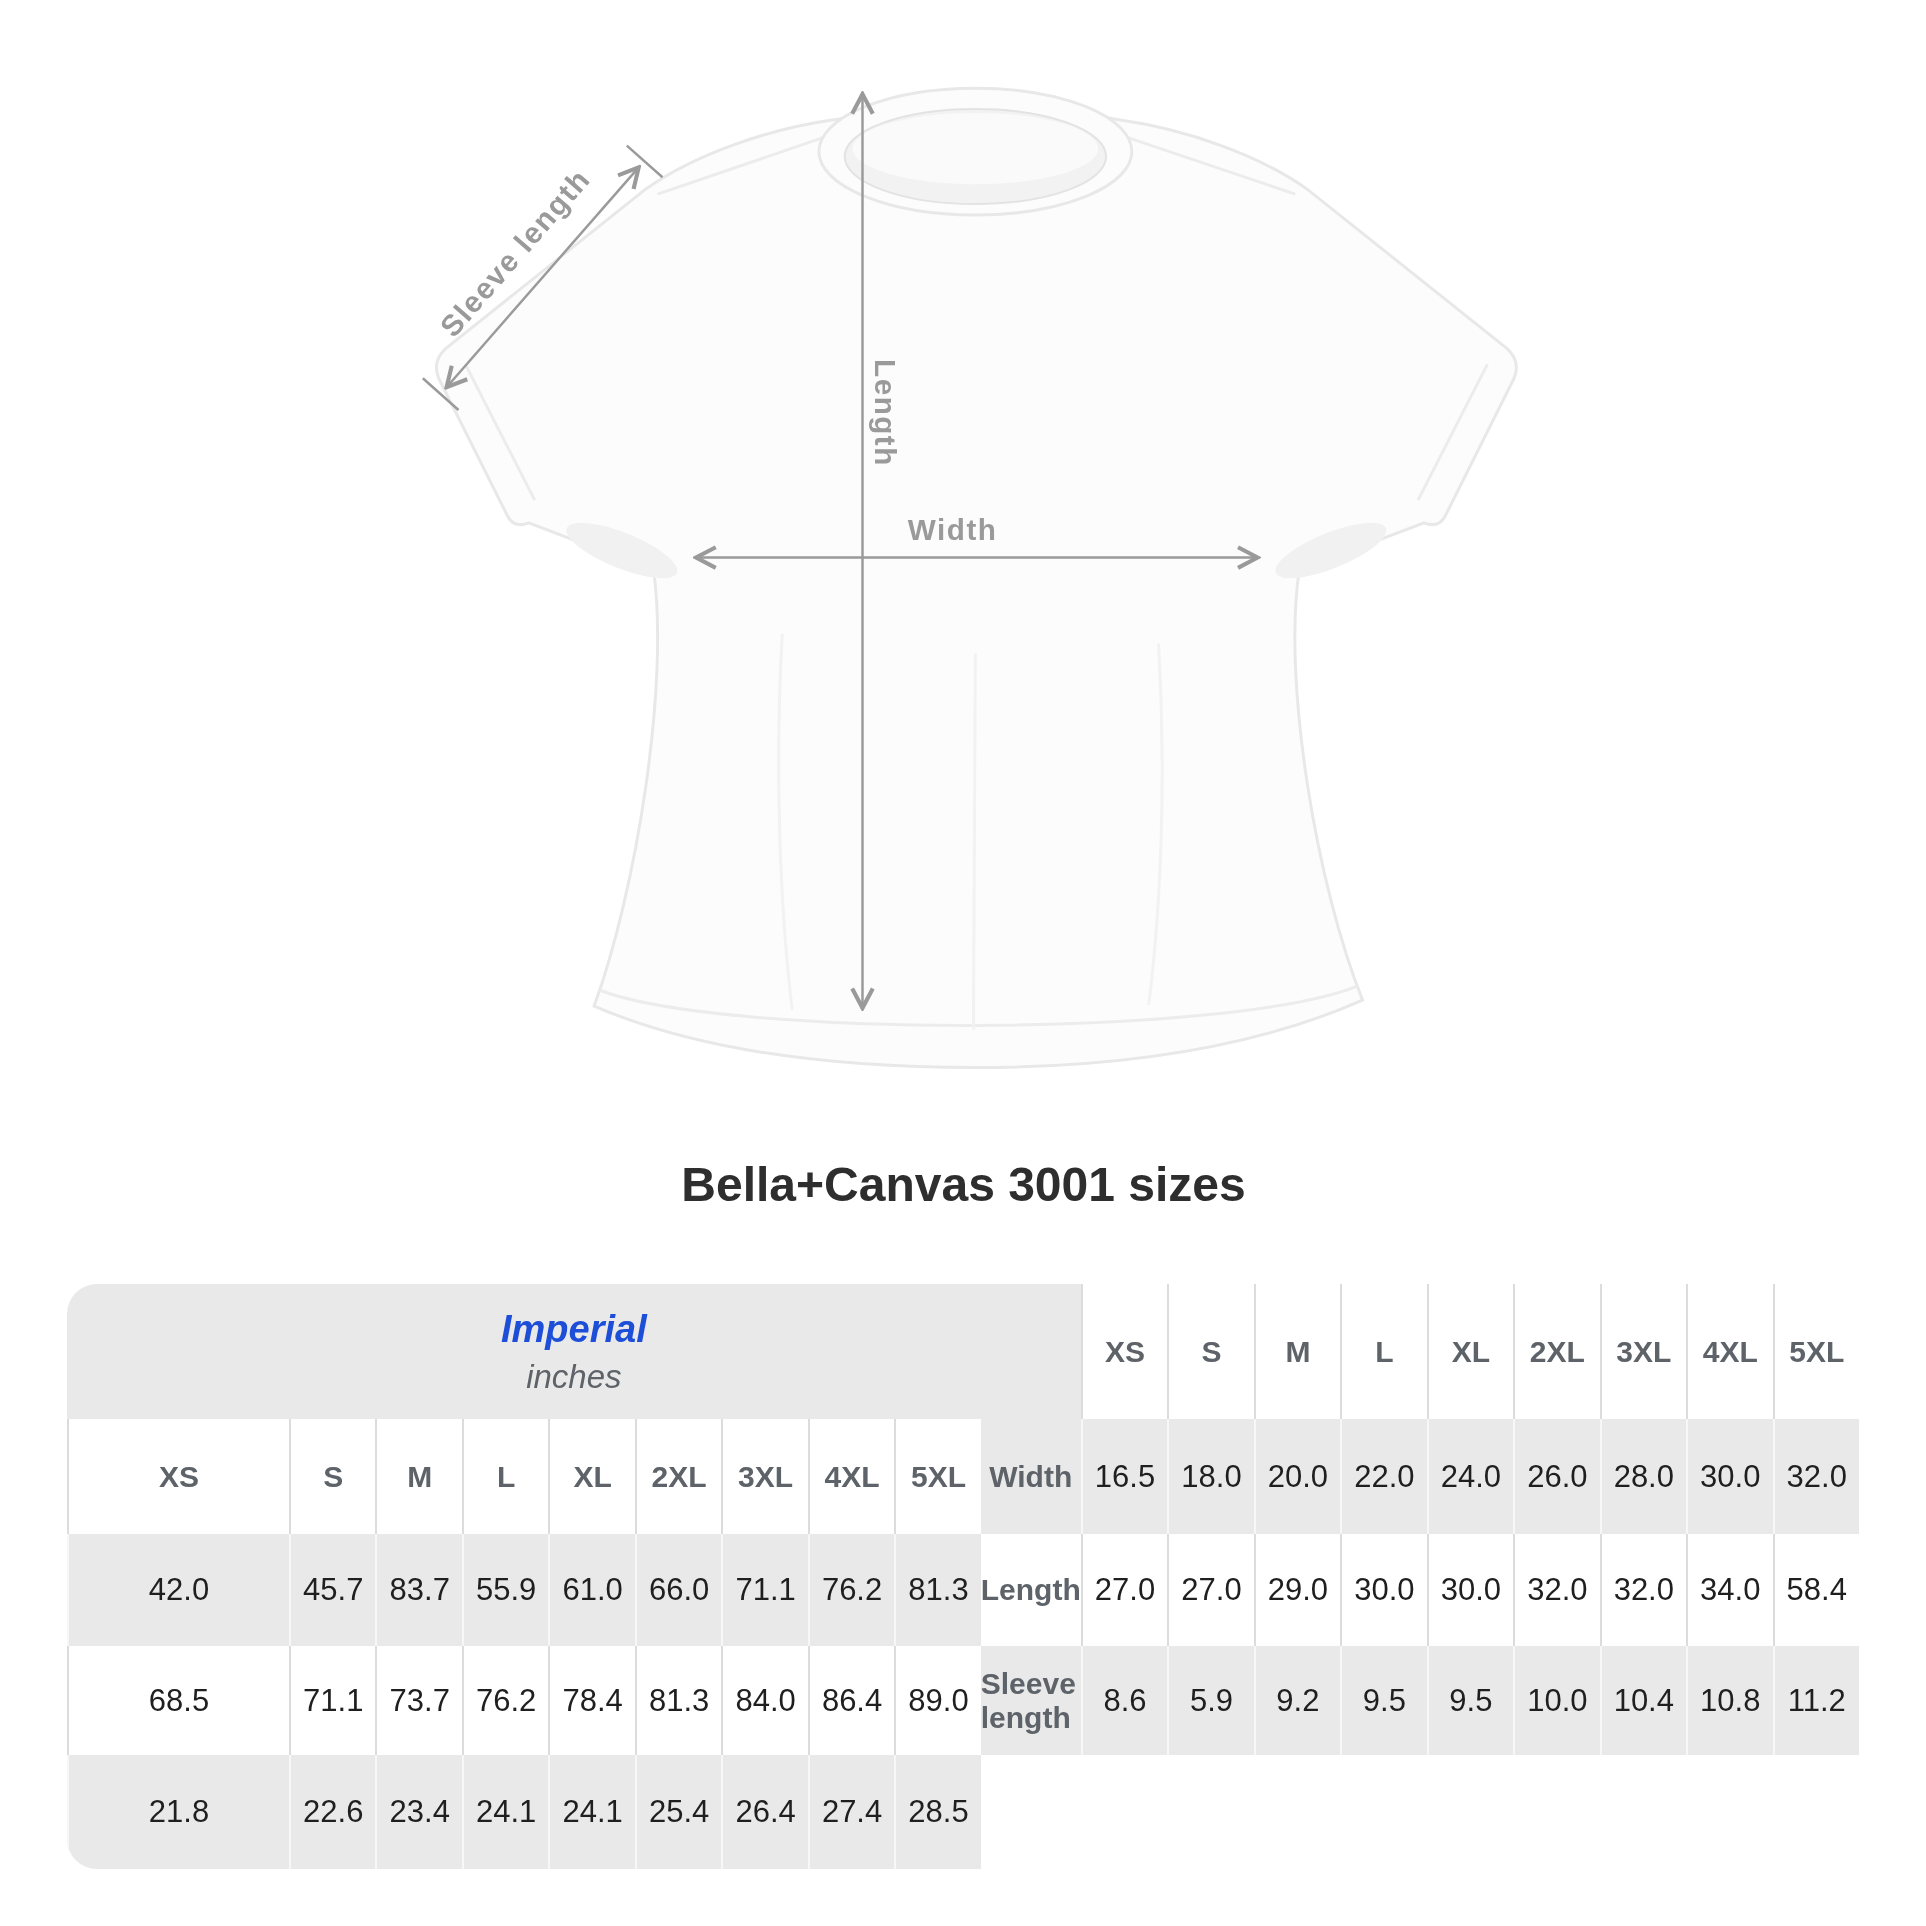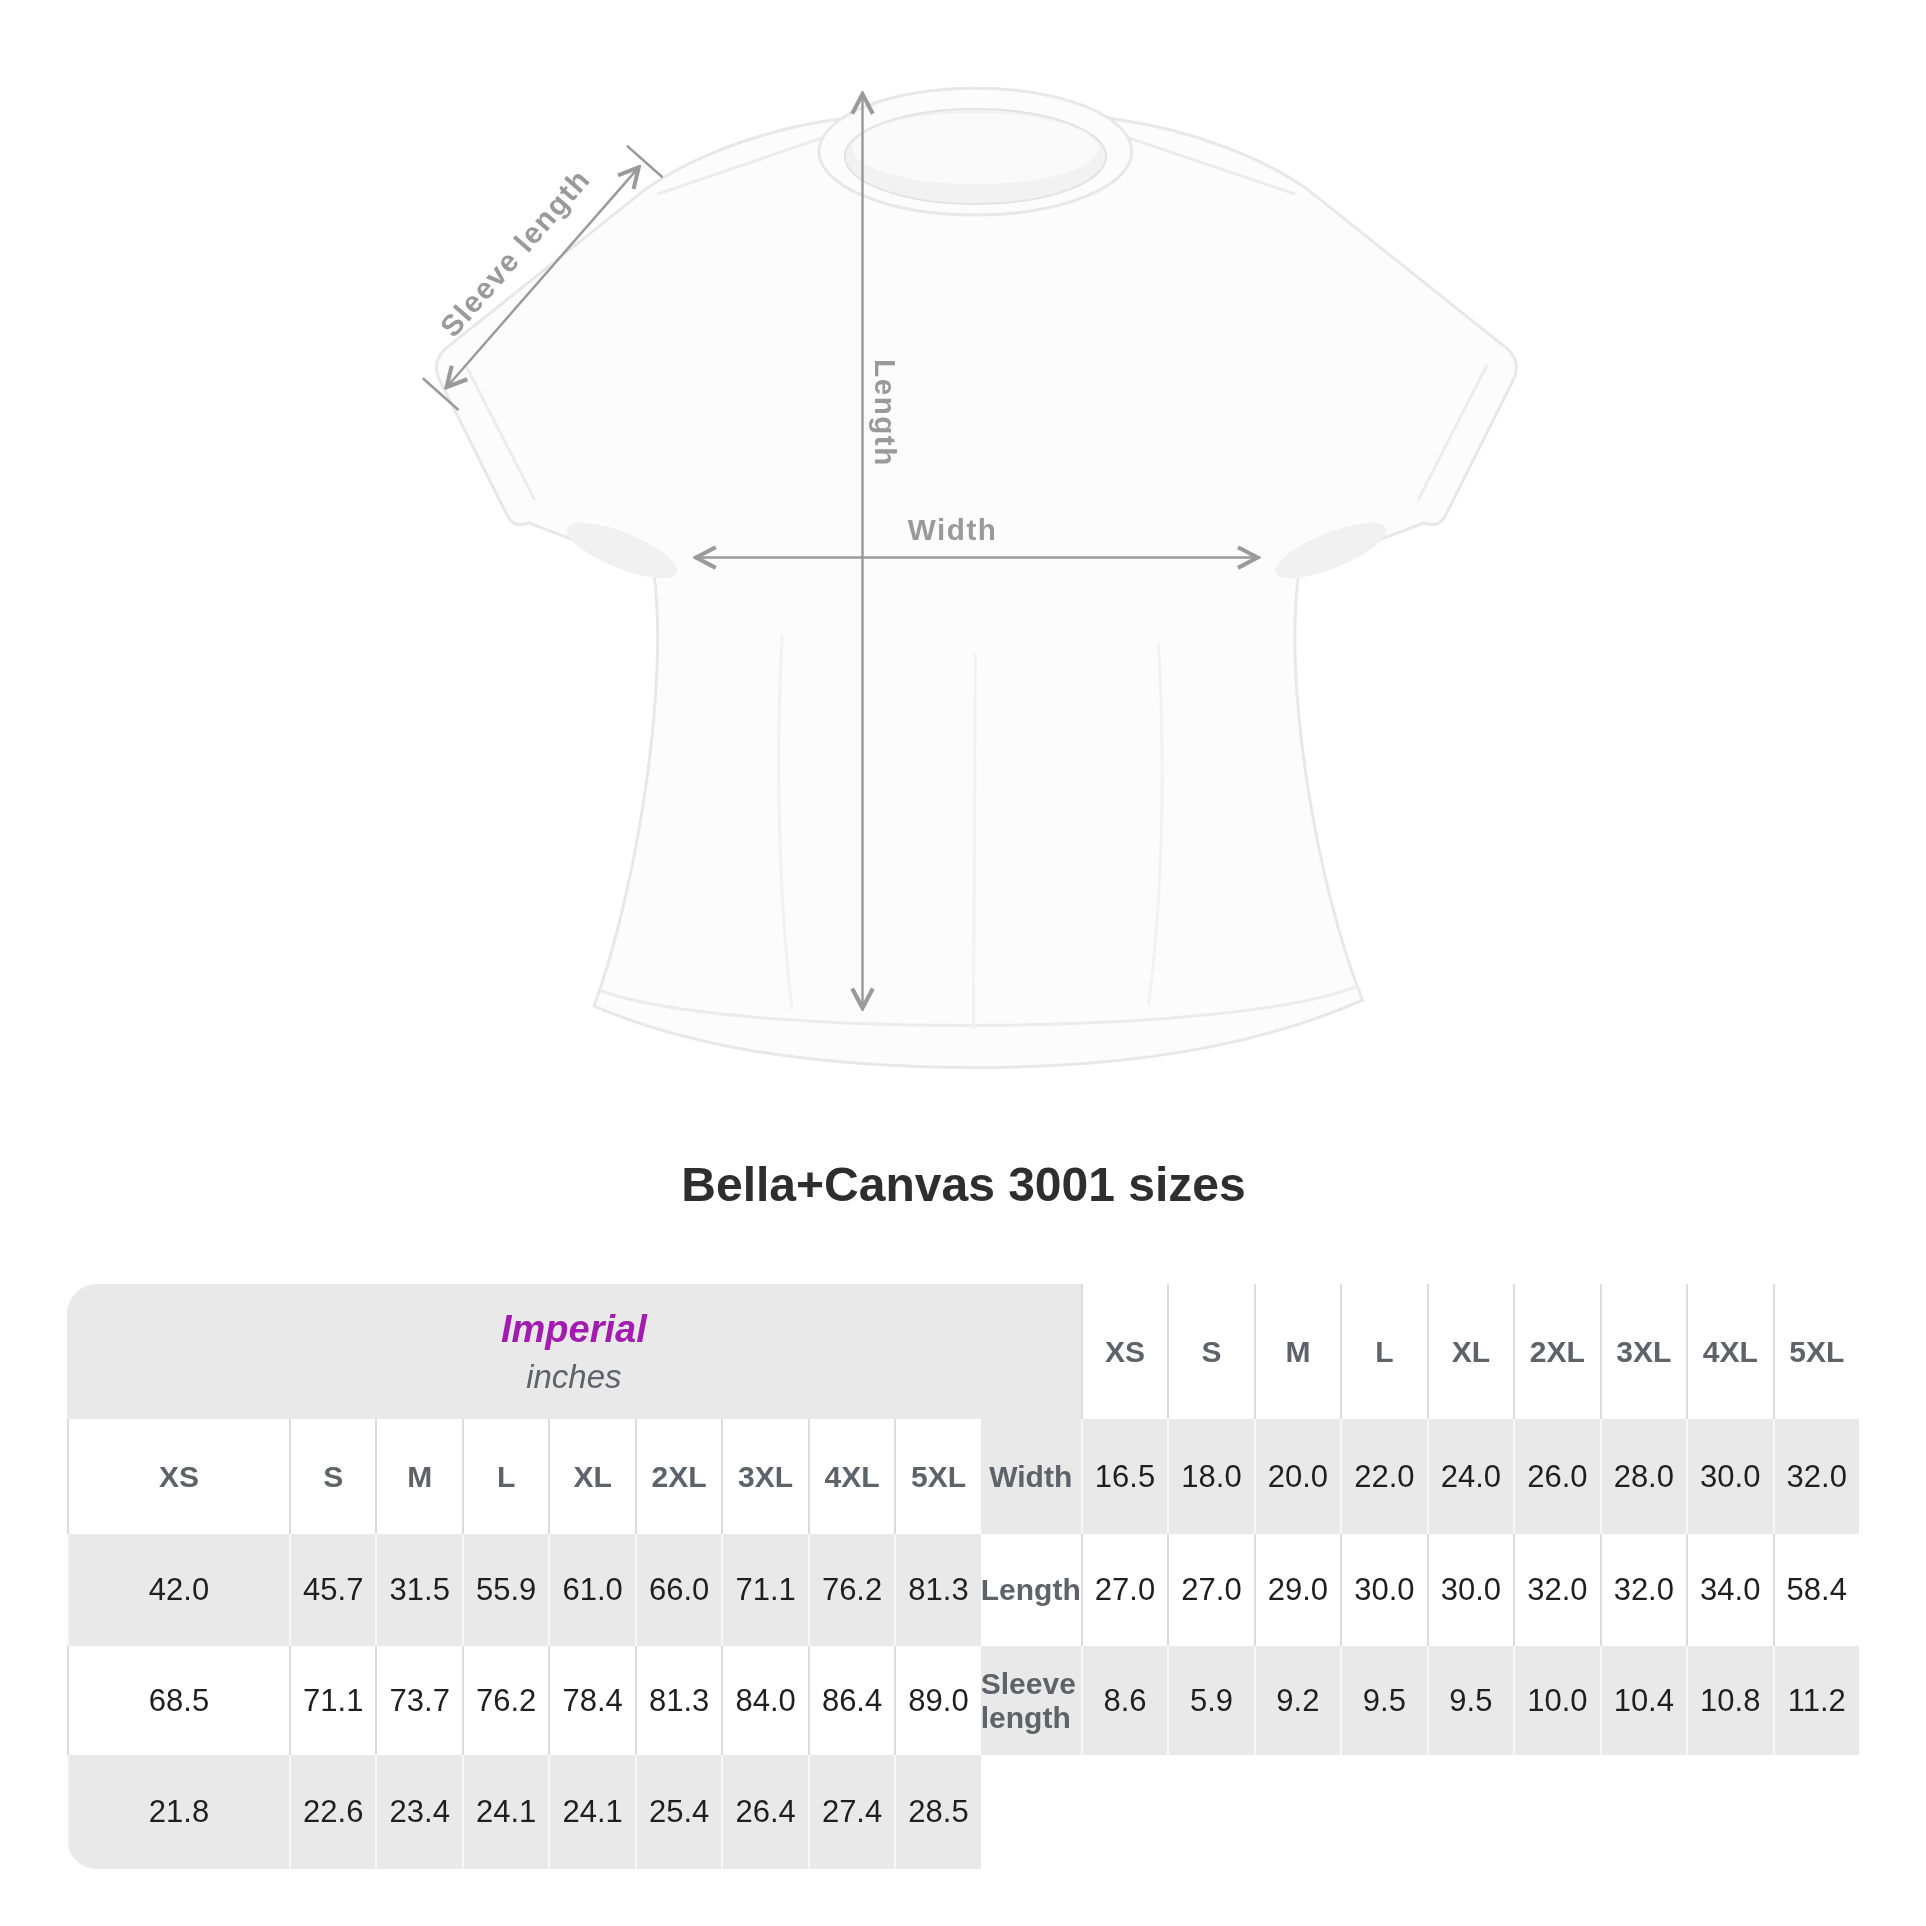--- a/index.html
+++ b/index.html
@@ -29,21 +29,21 @@
     display:grid;grid-template-columns:222px repeat(18,1fr);
     grid-template-rows:135px 115px 112px 109px 1fr;
     border-radius:30px;overflow:hidden;background:#ffffff;
   }
   .group{
     background:#e9e9e9;display:flex;flex-direction:column;
     align-items:center;justify-content:center;gap:7px;
   }
   .g-imp{grid-column:1 / 11;}
   .g-met{grid-column:11 / 20;}
-  .group-label{font-size:38px;font-weight:bold;font-style:italic;color:#a21caf;}
+  .group-label{font-size:38px;font-weight:bold;font-style:italic;color:#1d4ed8;}
   .group-sublabel{font-size:33px;font-style:italic;color:#5d6368;}
   .cell{
     display:flex;align-items:center;justify-content:center;
     font-size:31px;color:#1f1f1f;background:#ffffff;
   }
   .cell:not(.c0){border-left:2px solid #dcdcdc;}
   .gray{background:#e9e9e9;}
   .gray:not(.c0){border-left-color:#f7f7f7;}
   .head,.rowlabel{font-weight:bold;color:#5d6368;font-size:30px;}
 </style>
@@ -150,21 +150,21 @@
     <div class="cell gray">18.0</div>
     <div class="cell gray">20.0</div>
     <div class="cell gray">22.0</div>
     <div class="cell gray">24.0</div>
     <div class="cell gray">26.0</div>
     <div class="cell gray">28.0</div>
     <div class="cell gray">30.0</div>
     <div class="cell gray">32.0</div>
     <div class="cell gray">42.0</div>
     <div class="cell gray">45.7</div>
-    <div class="cell gray">31.5</div>
+    <div class="cell gray">83.7</div>
     <div class="cell gray">55.9</div>
     <div class="cell gray">61.0</div>
     <div class="cell gray">66.0</div>
     <div class="cell gray">71.1</div>
     <div class="cell gray">76.2</div>
     <div class="cell gray">81.3</div>
 
     <div class="cell rowlabel c0">Length</div>
     <div class="cell">27.0</div>
     <div class="cell">27.0</div>

